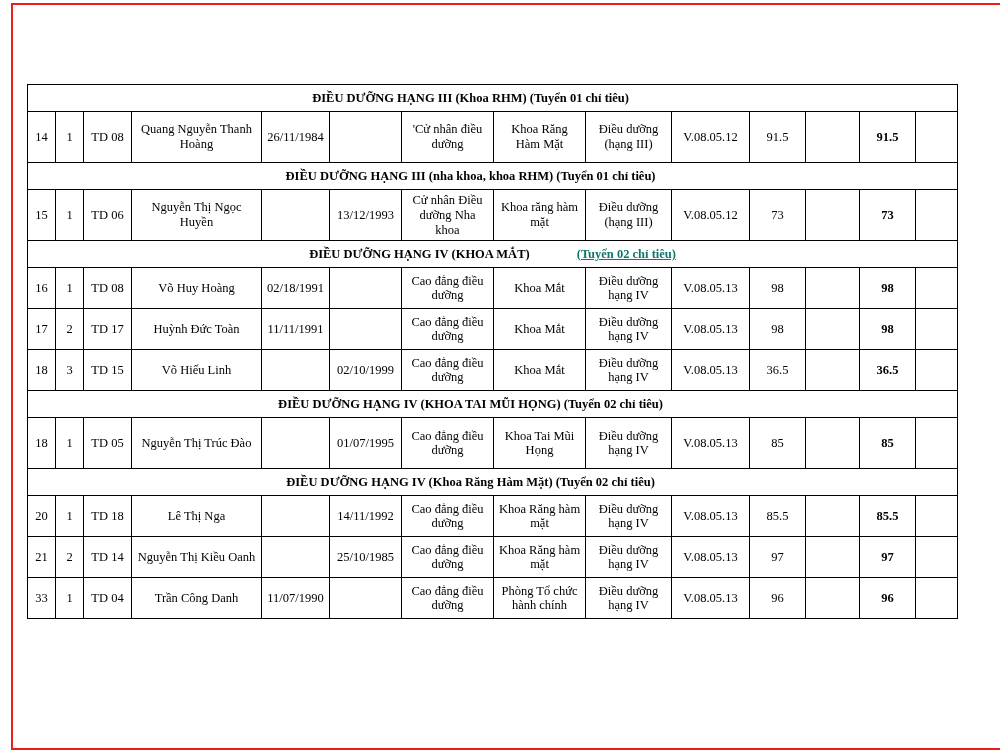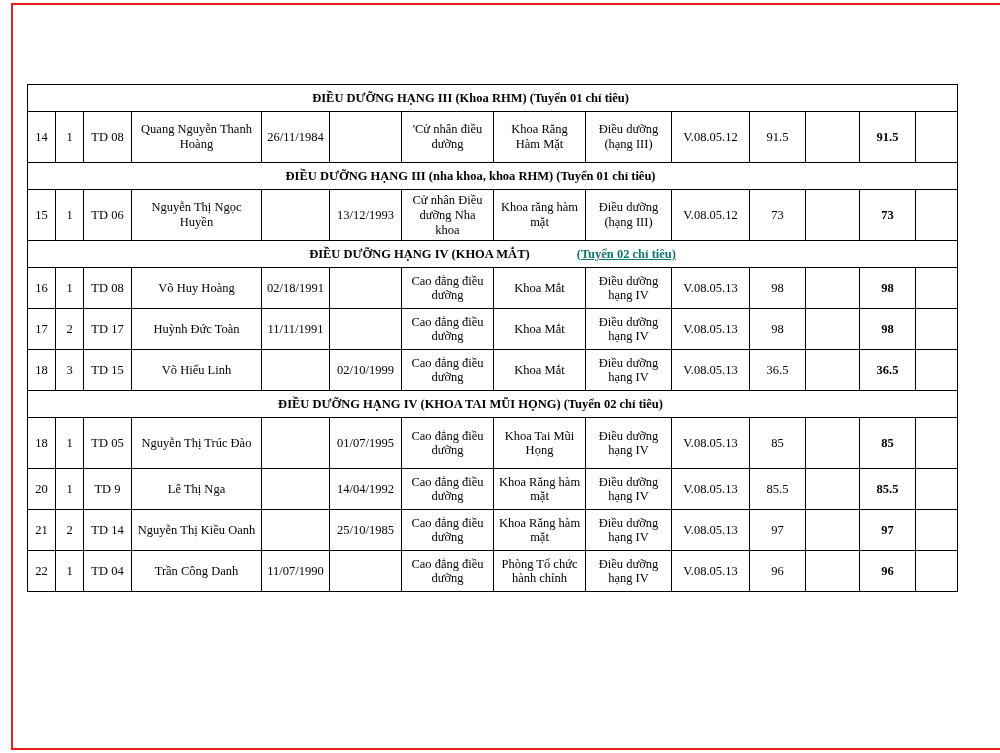--- a/index.html
+++ b/index.html
@@ -220,27 +220,30 @@
           <td>Cao đẳng điều dưỡng</td>
           <td>Khoa Tai Mũi Họng</td>
           <td>Điều dưỡng hạng IV</td>
           <td>V.08.05.13</td>
           <td>85</td>
           <td></td>
           <td class="bold">85</td>
           <td></td>
         </tr>
 
+        <tr>
+          <td class="section" colspan="14"><span>ĐIỀU DƯỠNG HẠNG IV (Khoa Răng Hàm Mặt) (Tuyển 02 chỉ tiêu)</span><span class="hl"></span></td>
+        </tr>
         <tr class="data-row">
           <td>20</td>
           <td>1</td>
-          <td>TD 9</td>
+          <td>TD 18</td>
           <td class="left">Lê Thị Nga</td>
           <td></td>
-          <td>14/04/1992</td>
+          <td>14/11/1992</td>
           <td>Cao đẳng điều dưỡng</td>
           <td>Khoa Răng hàm mặt</td>
           <td>Điều dưỡng hạng IV</td>
           <td>V.08.05.13</td>
           <td>85.5</td>
           <td></td>
           <td class="bold">85.5</td>
           <td></td>
         </tr>
         <tr class="data-row">
@@ -254,21 +257,21 @@
           <td>Khoa Răng hàm mặt</td>
           <td>Điều dưỡng hạng IV</td>
           <td>V.08.05.13</td>
           <td>97</td>
           <td></td>
           <td class="bold">97</td>
           <td></td>
         </tr>
 
         <tr class="data-row">
-          <td>22</td>
+          <td>33</td>
           <td>1</td>
           <td>TD 04</td>
           <td class="left">Trần Công Danh</td>
           <td>11/07/1990</td>
           <td></td>
           <td>Cao đẳng điều dưỡng</td>
           <td>Phòng Tổ chức hành chính</td>
           <td>Điều dưỡng hạng IV</td>
           <td>V.08.05.13</td>
           <td>96</td>

